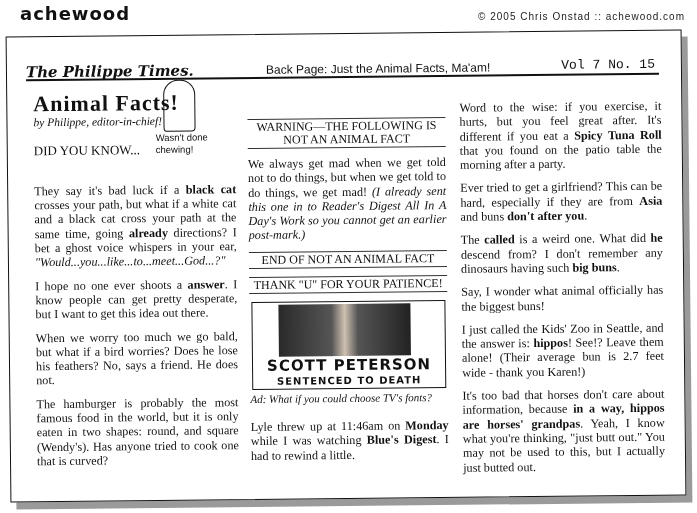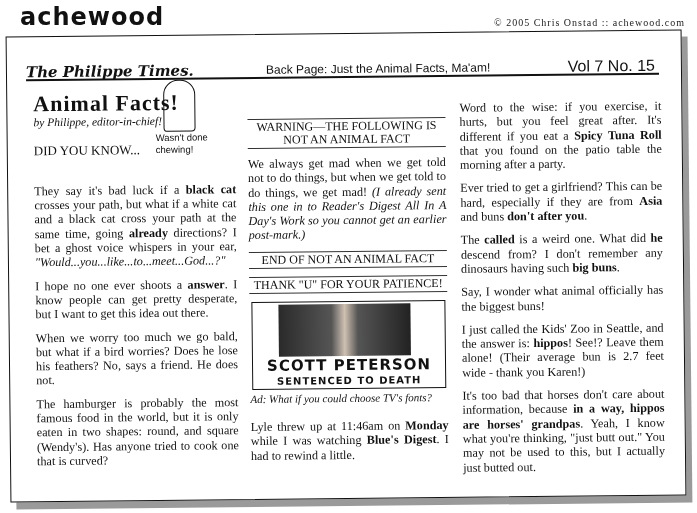--- a/index.html
+++ b/index.html
@@ -1,24 +1,24 @@
 <!DOCTYPE html>
 <html><head>
 <meta charset="utf-8">
 <style>
   html, body { margin:0; padding:0; }
   body { width:697px; height:513px; background:#ffffff; position:relative; overflow:hidden; font-family:"Liberation Serif", serif; color:#111; }
-  .logo { position:absolute; left:20px; top:3px; font-family:"DejaVu Sans", sans-serif; font-weight:900; font-size:24px; letter-spacing:1px; color:#111; }
-  .copyright { position:absolute; right:12px; top:17px; font-family:Liberation Serif, serif; font-size:10px; letter-spacing:1px; color:#222; }
+  .logo { position:absolute; left:20px; top:3px; font-family:"DejaVu Sans", sans-serif; font-weight:900; font-size:18px; letter-spacing:1px; color:#111; }
+  .copyright { position:absolute; right:12px; top:11px; font-family:Liberation Sans, sans-serif; font-size:10px; letter-spacing:1px; color:#222; }
   .paper-shadow { position:absolute; left:14px; top:40px; width:676px; height:466px; background:#9a9a9a; transform:rotate(-0.6deg); }
   .paper { position:absolute; left:8px; top:33px; width:676px; height:466px; background:#fff; border:1px solid #111; transform:rotate(-0.6deg); box-sizing:border-box; }
   .masthead { position:absolute; left:19px; top:24px; width:633px; height:18px; border-bottom:2px solid #111; }
   .mast-title { position:absolute; left:0; top:2px; font-family:"DejaVu Serif", serif; font-size:15px; font-style:italic; font-weight:bold; }
   .mast-sub { position:absolute; left:240px; top:4px; font-family:"Liberation Sans", sans-serif; font-size:12px; }
-  .mast-vol { position:absolute; right:4px; top:2px; font-family:Liberation Sans, sans-serif; font-size:16px; }
+  .mast-vol { position:absolute; right:4px; top:2px; font-family:Liberation Mono, monospace; font-size:13px; }
   .col { position:absolute; font-size:12.2px; line-height:14.3px; text-align:justify; }
   .col p { margin:0 0 9px 0; }
   .c1 { left:26px; top:60px; width:202px; }
   .c2 { left:240px; top:84px; width:198px; }
   .c3 { left:452px; top:68px; width:202px; }
   .headline { font-size:22px; font-weight:bold; letter-spacing:1px; margin:0 0 4px 0; text-align:left; }
   .byline { font-style:italic; font-size:11.5px; margin-bottom:14px; text-align:left; }
   .dyk { font-size:13px; margin-bottom:26px; text-align:left; }
   .mascot { position:absolute; left:148px; top:44px; width:60px; height:86px; }
   .mascot-face { position:absolute; left:8px; top:0; width:30px; height:50px; border:1.5px solid #111; border-radius:15px 15px 4px 4px; }

